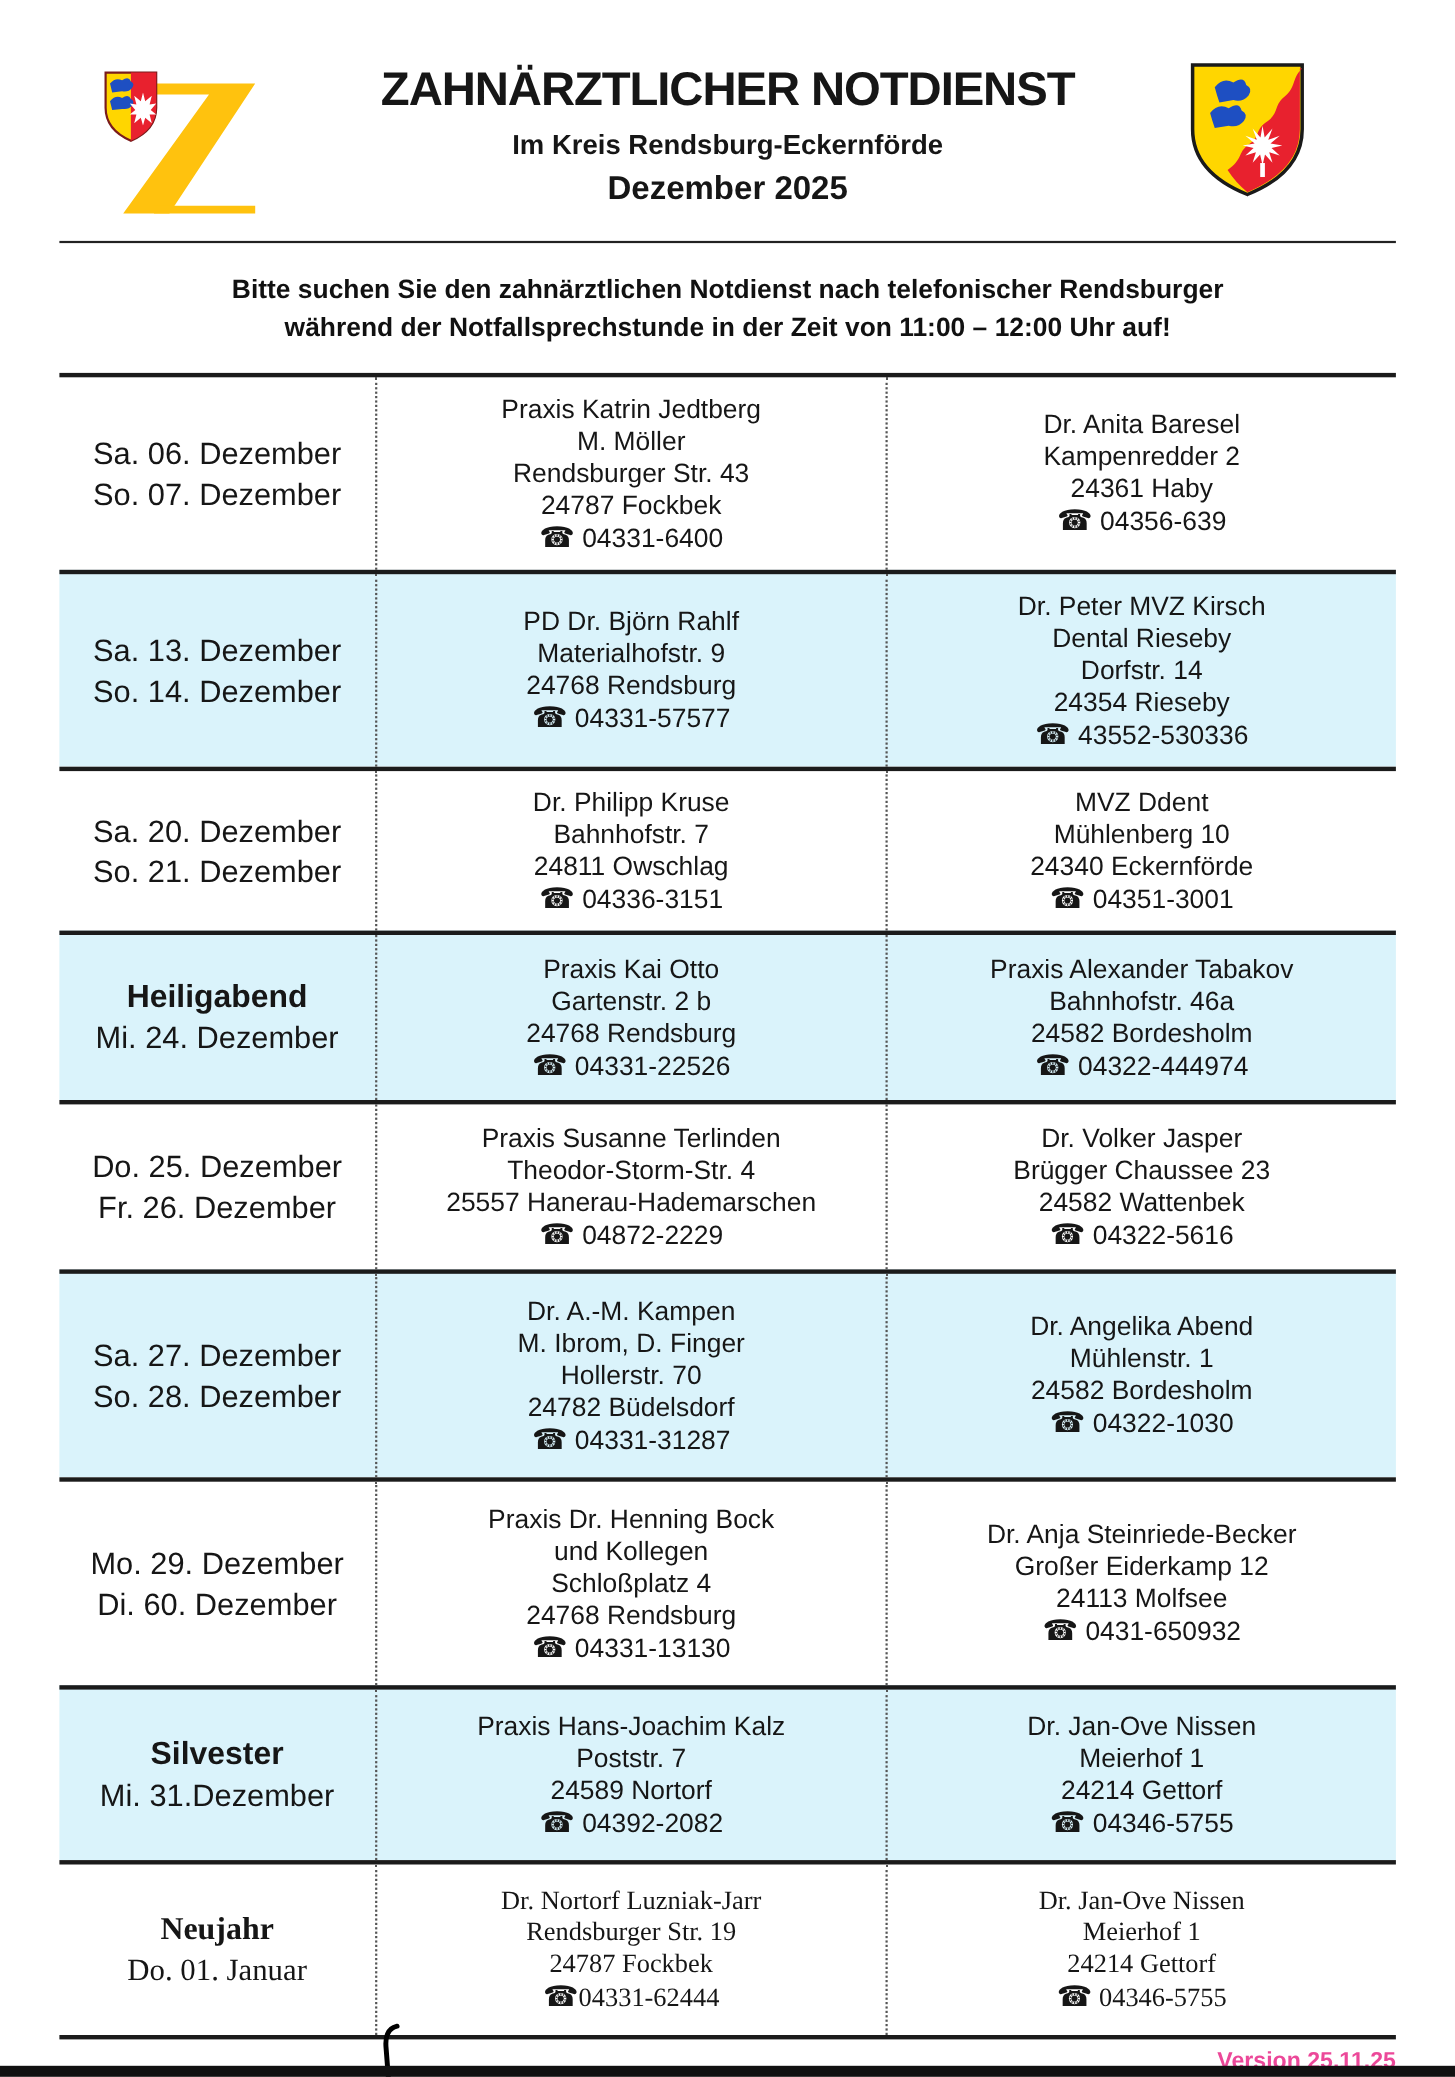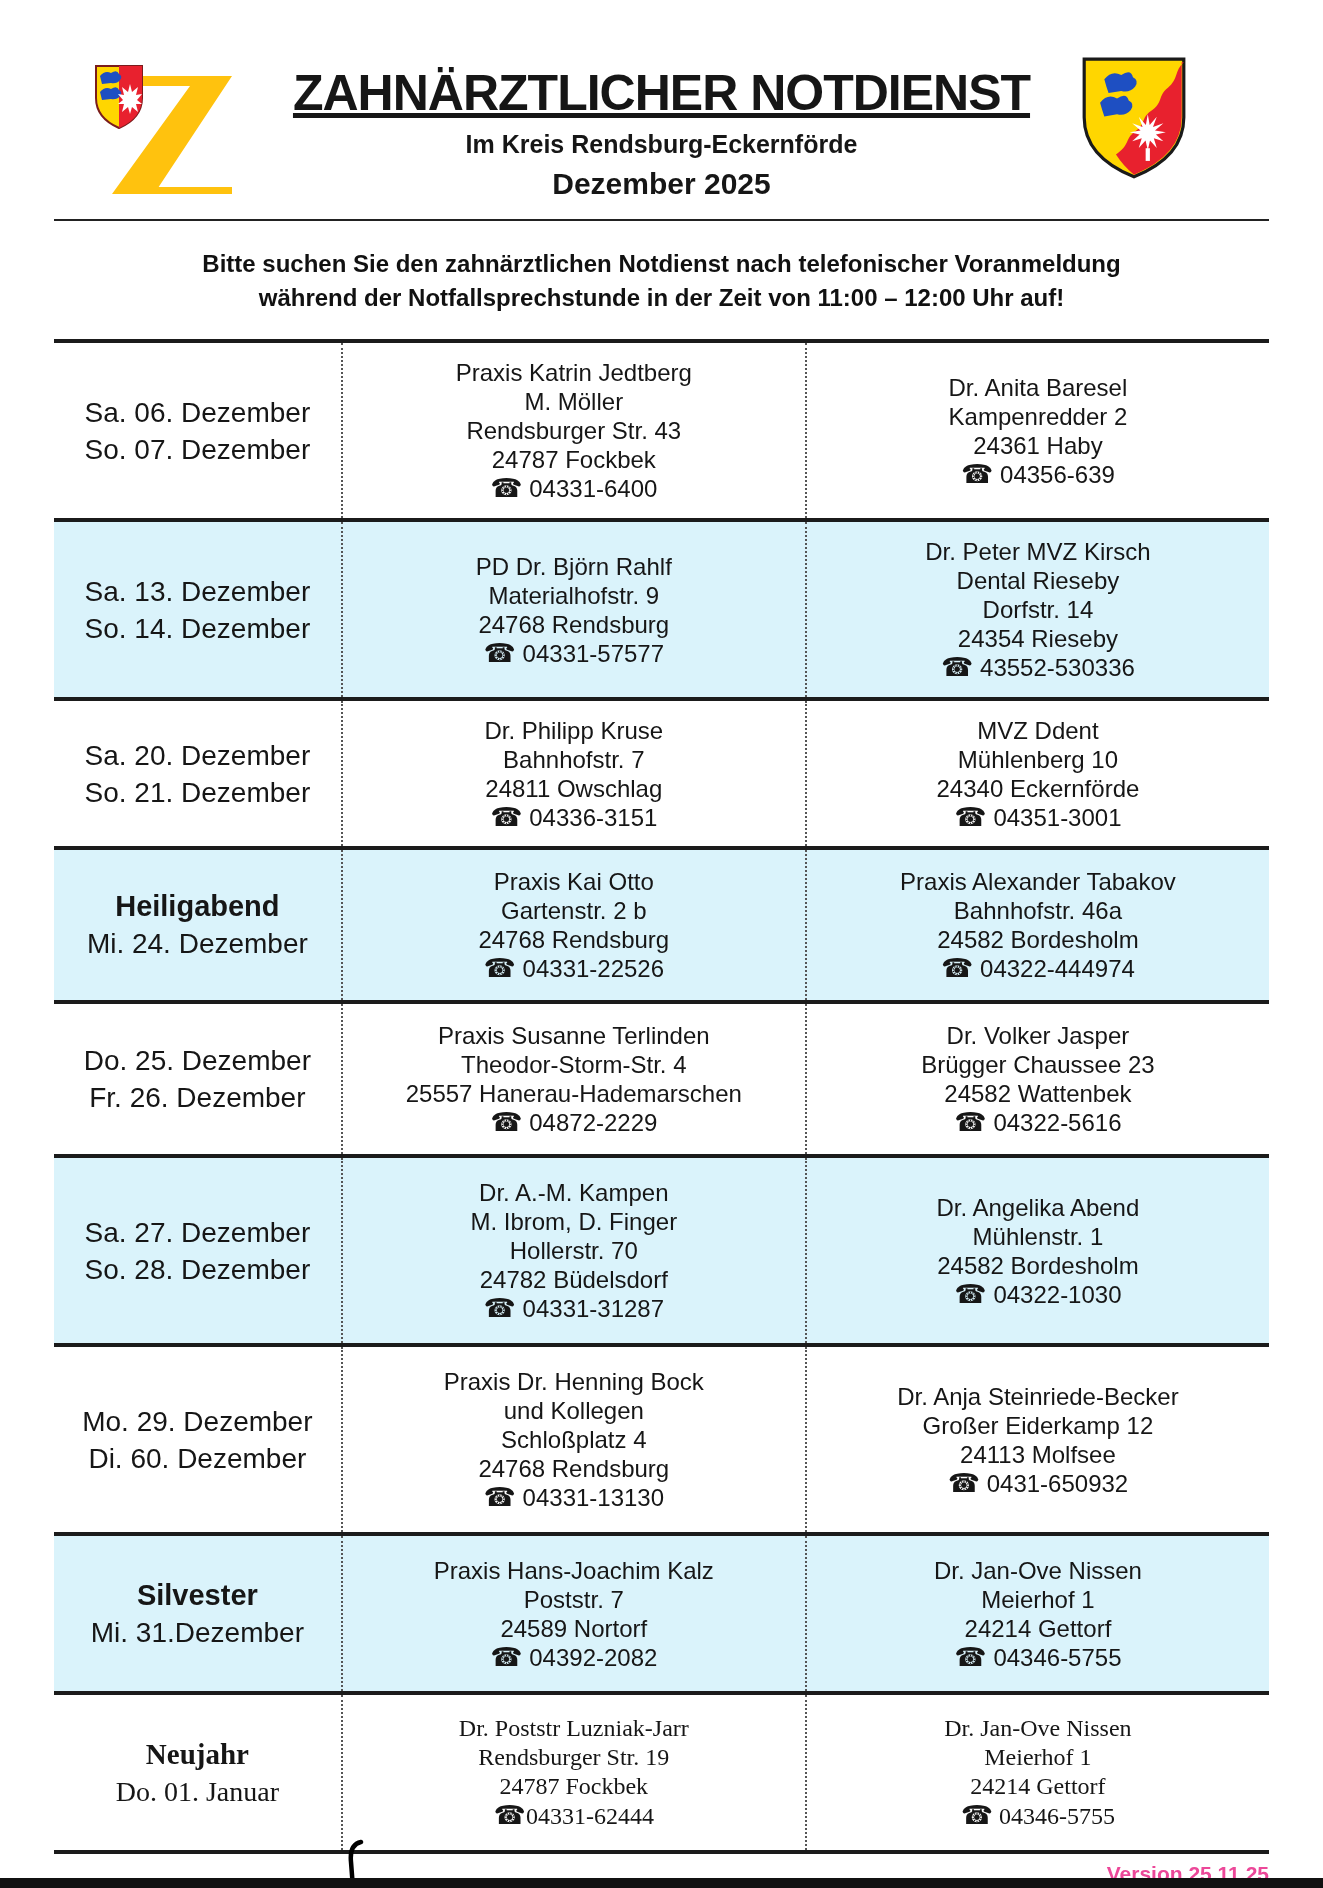--- a/index.html
+++ b/index.html
@@ -8,21 +8,21 @@
     background:#ffffff;color:#161616;
     font-family:"Liberation Sans", sans-serif;
   }
   .page{position:relative;width:100%;height:100%;padding:0 54px;box-sizing:border-box;}
 
   
   header{position:relative;height:205px;}
   .logo-z{position:absolute;left:30px;top:56px;width:158px;height:148px;}
   .coat{position:absolute;right:82px;top:56px;width:106px;height:124px;}
   .titles{text-align:center;padding-top:58px;}
-  .doc-title{font-size:50px;font-weight:bold;letter-spacing:-1px;margin:12px;line-height:46px;text-decoration:underline;}
+  .doc-title{font-size:43px;font-weight:bold;letter-spacing:-1px;margin:0;line-height:46px;}
   .doc-subtitle{font-size:25px;font-weight:bold;margin-top:14px;}
   .doc-month{font-size:30px;font-weight:bold;margin-top:8px;}
   .header-rule{border:none;border-top:2px solid #222;margin:14px 0 0 0;}
 
   
   .notice{
     text-align:center;font-size:24px;font-weight:bold;line-height:34px;
     margin:26px 0 24px 0;color:#111;
   }
 
@@ -94,21 +94,21 @@
 
         <polygon fill="#ffffff" points="80,72 70.7,74.1 77.7,80.5 68.7,77.7 71.5,86.7 65.1,79.7 63,89 60.9,79.7 54.5,86.7 57.3,77.7 48.3,80.5 55.3,74.1 46,72 56.2,70.2 48.3,63.5 58.1,67.1 54.5,57.3 61.2,65.2 63,55 64.8,65.2 71.5,57.3 67.9,67.1 77.7,63.5 69.8,70.2"></polygon>
         <rect x="61" y="87" width="4" height="12" fill="#ffffff"></rect>
       </svg>
     </div>
   </header>
 
   <hr class="header-rule">
 
   <p class="notice">
-    <span>Bitte suchen Sie den zahnärztlichen Notdienst nach telefonischer Voranmeldung</span><br>
+    <span>Bitte suchen Sie den zahnärztlichen Notdienst nach telefonischer Rendsburger</span><br>
     <span>während der Notfallsprechstunde in der Zeit von 11:00 – 12:00 Uhr auf!</span>
   </p>
 
   <div class="schedule">
   <div class="row">
     <div class="cell date-cell">
           <div class="date-line">Sa. 06. Dezember</div>
           <div class="date-line">So. 07. Dezember</div>
         </div>
     <div class="cell practice-cell">
@@ -261,21 +261,21 @@
           <div class="practice-line phone-line"><span class="phone-icon">☎</span> 04346-5755</div>
         </div>
   </div>
 
   <div class="row">
     <div class="cell date-cell">
           <div class="date-label">Neujahr</div>
           <div class="date-line">Do. 01. Januar</div>
         </div>
     <div class="cell practice-cell">
-          <div class="practice-line">Dr. Poststr Luzniak-Jarr</div>
+          <div class="practice-line">Dr. Nortorf Luzniak-Jarr</div>
           <div class="practice-line">Rendsburger Str. 19</div>
           <div class="practice-line">24787 Fockbek</div>
           <div class="practice-line phone-line"><span class="phone-icon">☎</span>04331-62444</div>
         </div>
     <div class="cell practice-cell">
           <div class="practice-line">Dr. Jan-Ove Nissen</div>
           <div class="practice-line">Meierhof 1</div>
           <div class="practice-line">24214 Gettorf</div>
           <div class="practice-line phone-line"><span class="phone-icon">☎</span> 04346-5755</div>
         </div>

